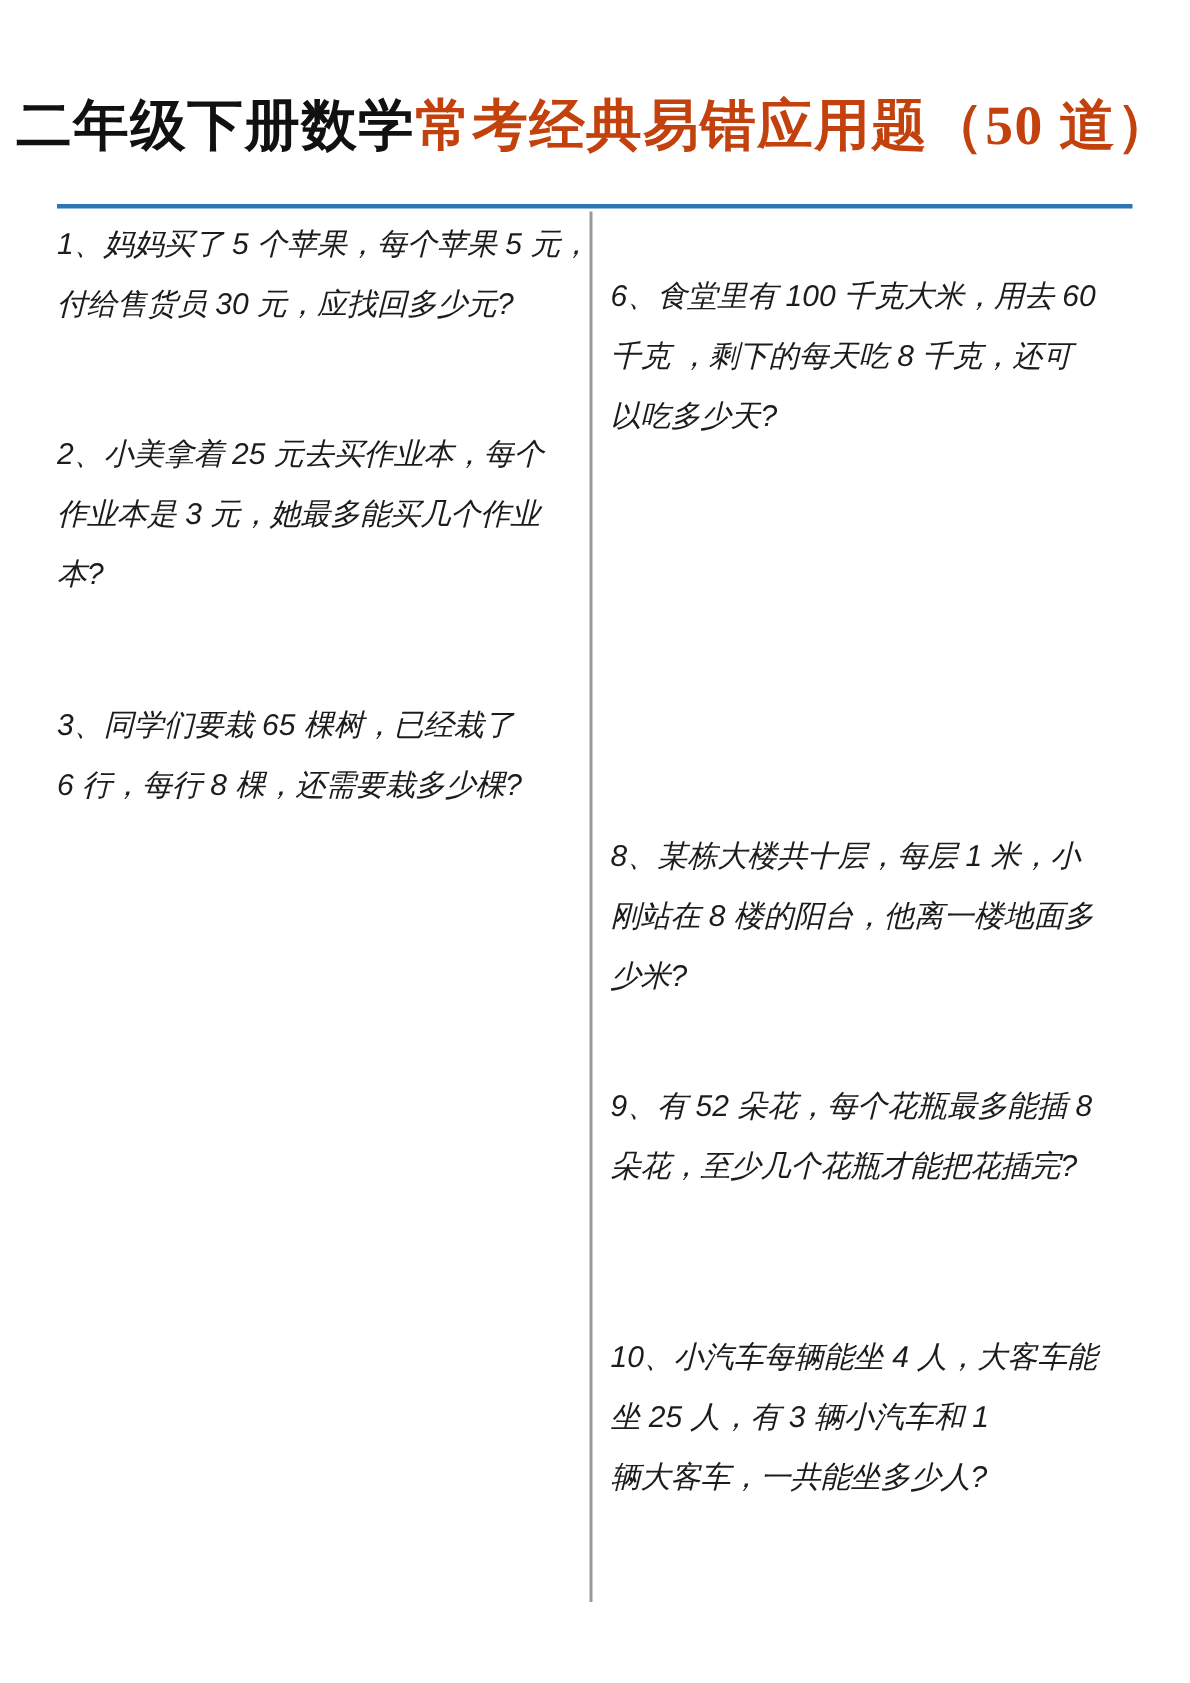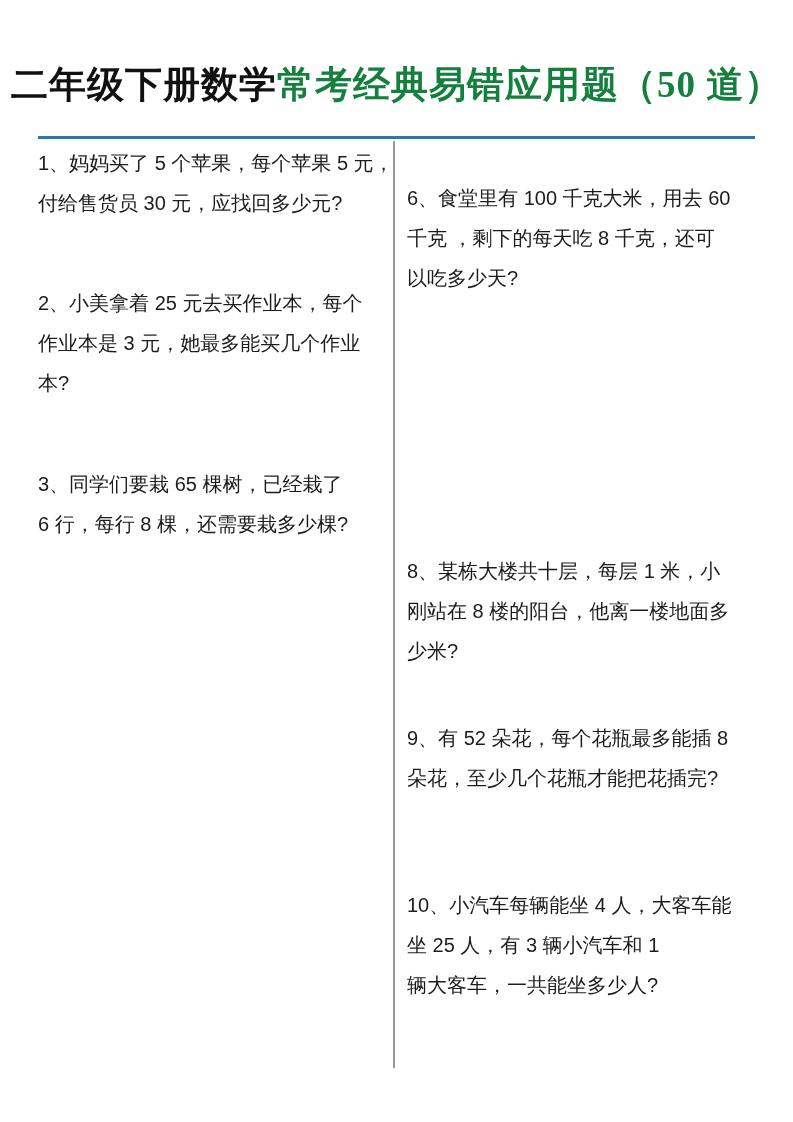--- a/index.html
+++ b/index.html
@@ -19,21 +19,21 @@
     width: 100%;
     text-align: center;
     font-family: "Liberation Serif", serif;
     font-weight: 900;
     font-size: 37px;
     line-height: 48px;
     color: #111111;
     white-space: nowrap;
     letter-spacing: 1px;
   }
-  .title .red { color: #15803d; }
+  .title .red { color: #c2410c; }
   .subtitle {
     position: absolute;
     top: 96px;
     left: 0;
     width: 100%;
     text-align: center;
     font-family: "Liberation Serif", serif;
     font-weight: 700;
     font-size: 26px;
     line-height: 34px;
@@ -53,20 +53,21 @@
     left: 393px;
     top: 141px;
     width: 2px;
     height: 927px;
     background: #9a9a9a;
   }
   .col {
     position: absolute;
     top: 140px;
     height: 930px;
+    font-style: italic;
   }
   .col-left  { left: 38px;  width: 356px; }
   .col-right { left: 407px; width: 370px; margin-top: 40px; }
   .problem {
     position: absolute;
     left: 0;
     width: 100%;
     font-size: 20px;
     line-height: 40px;
     white-space: pre;

